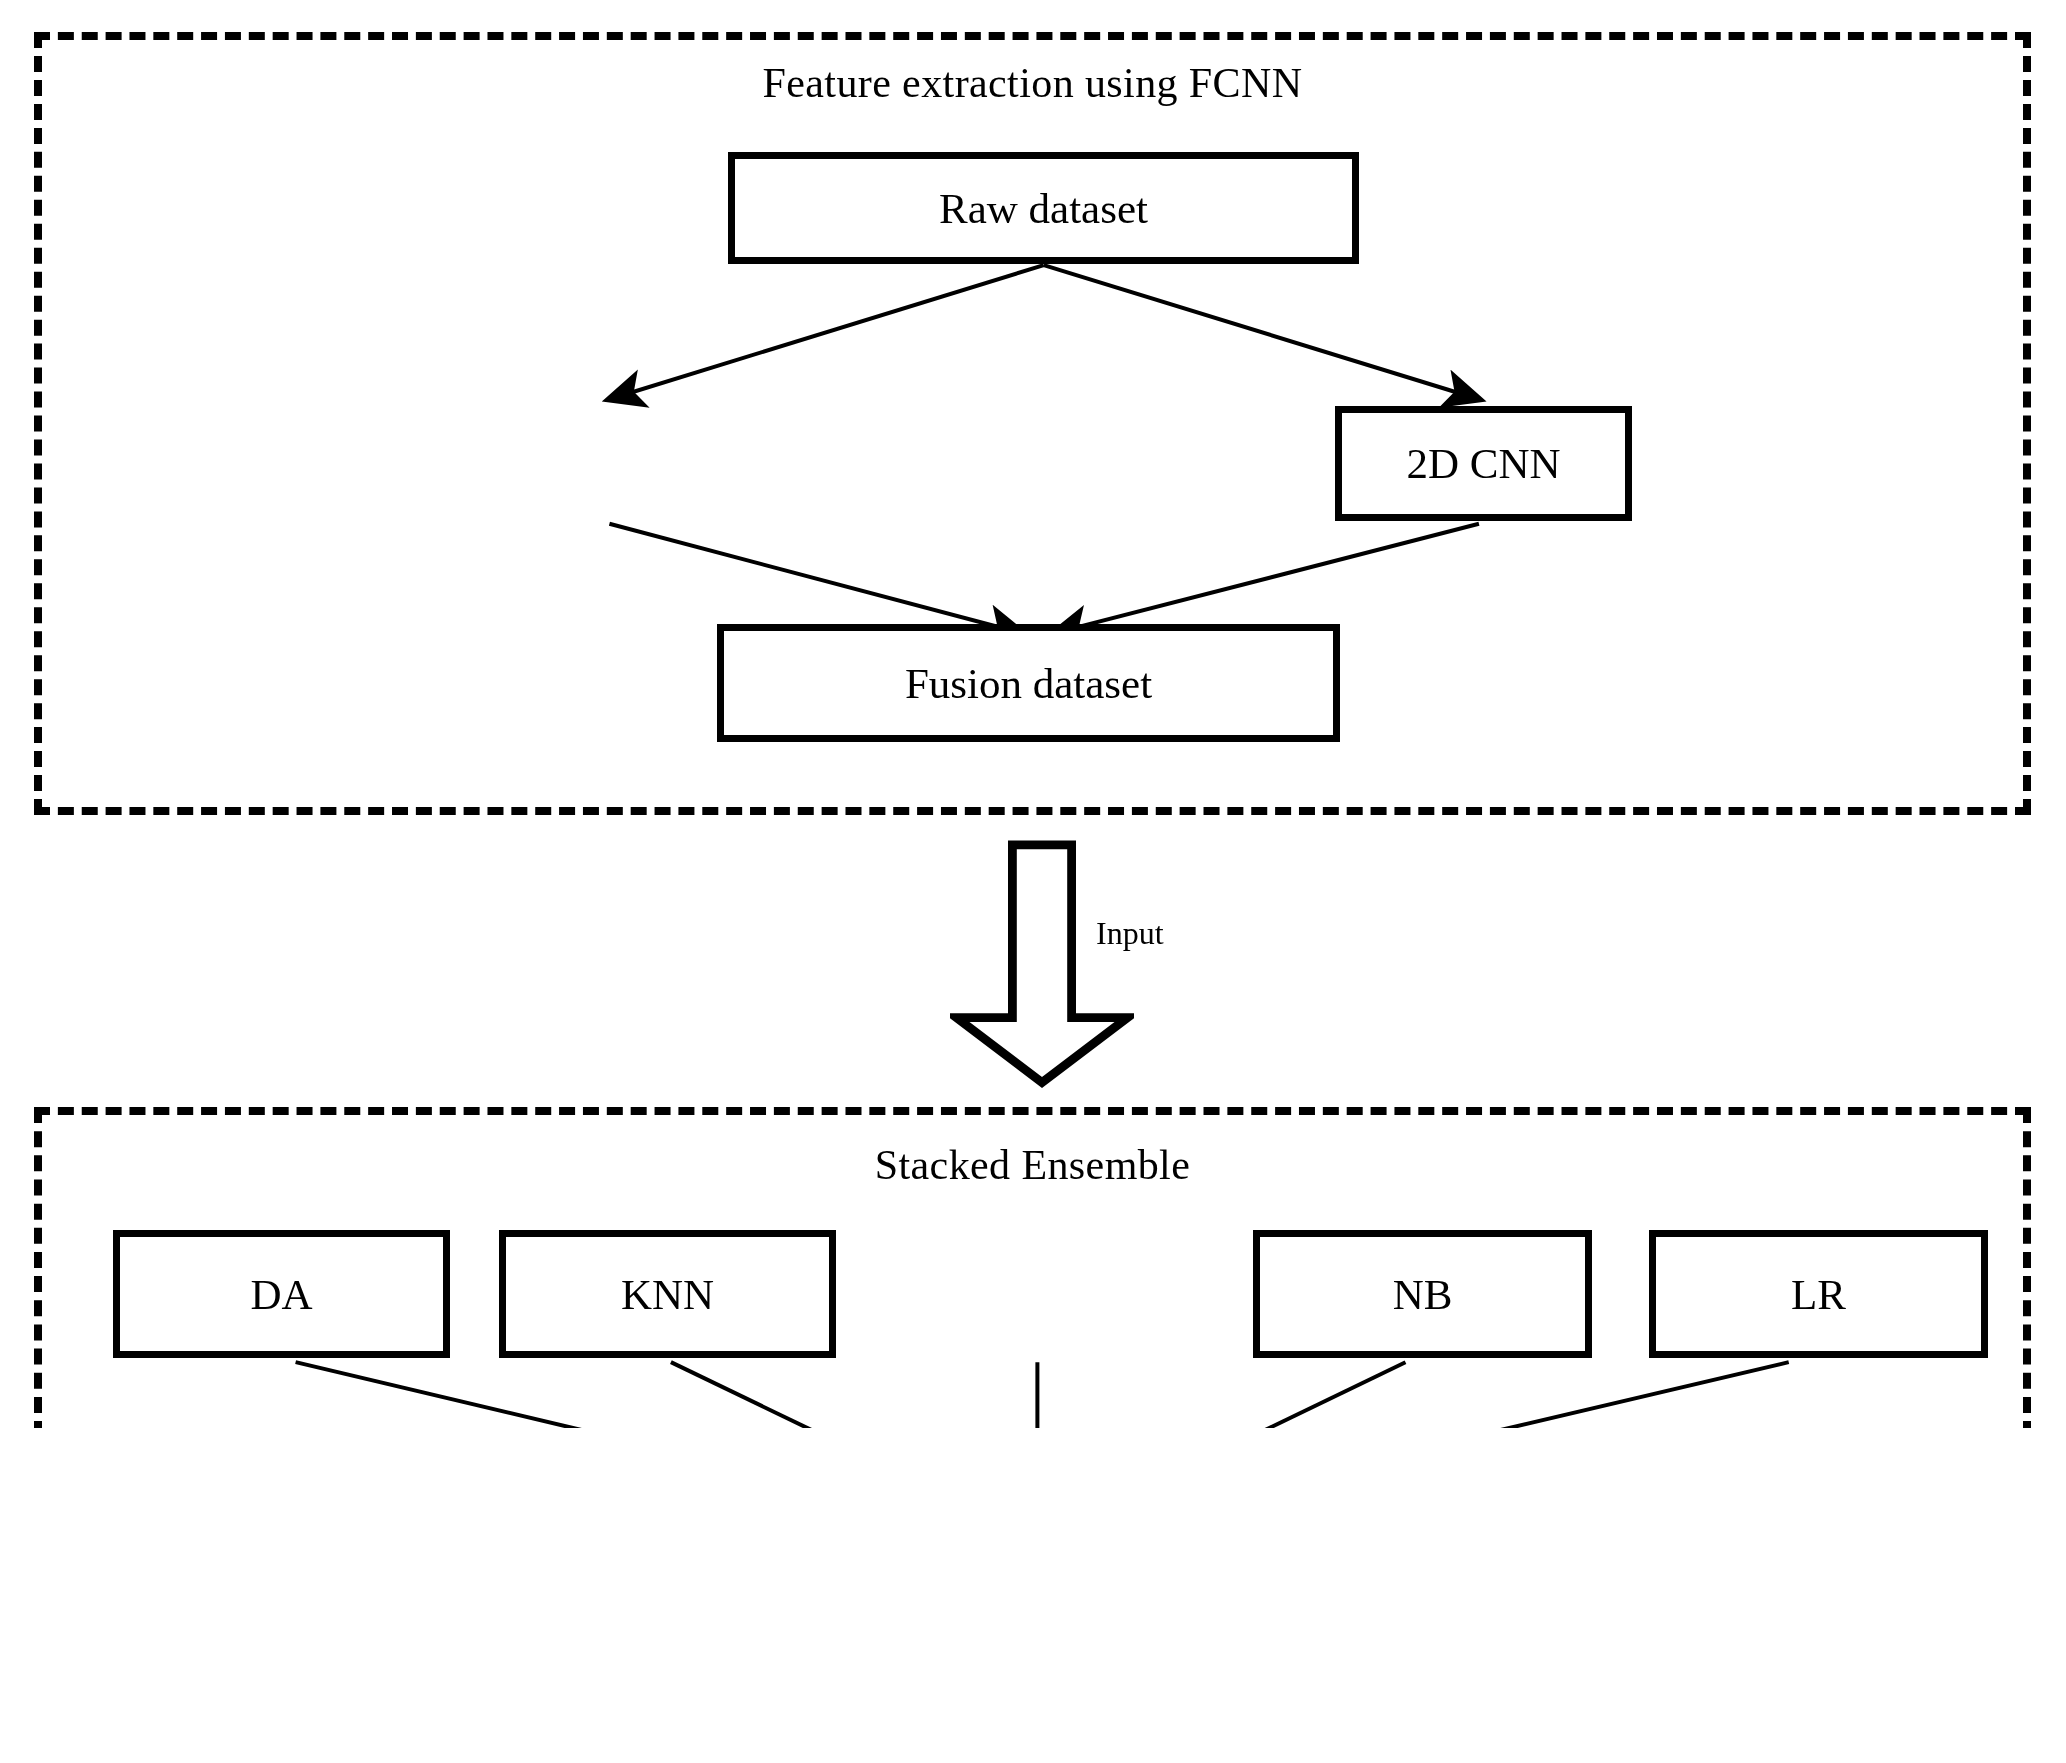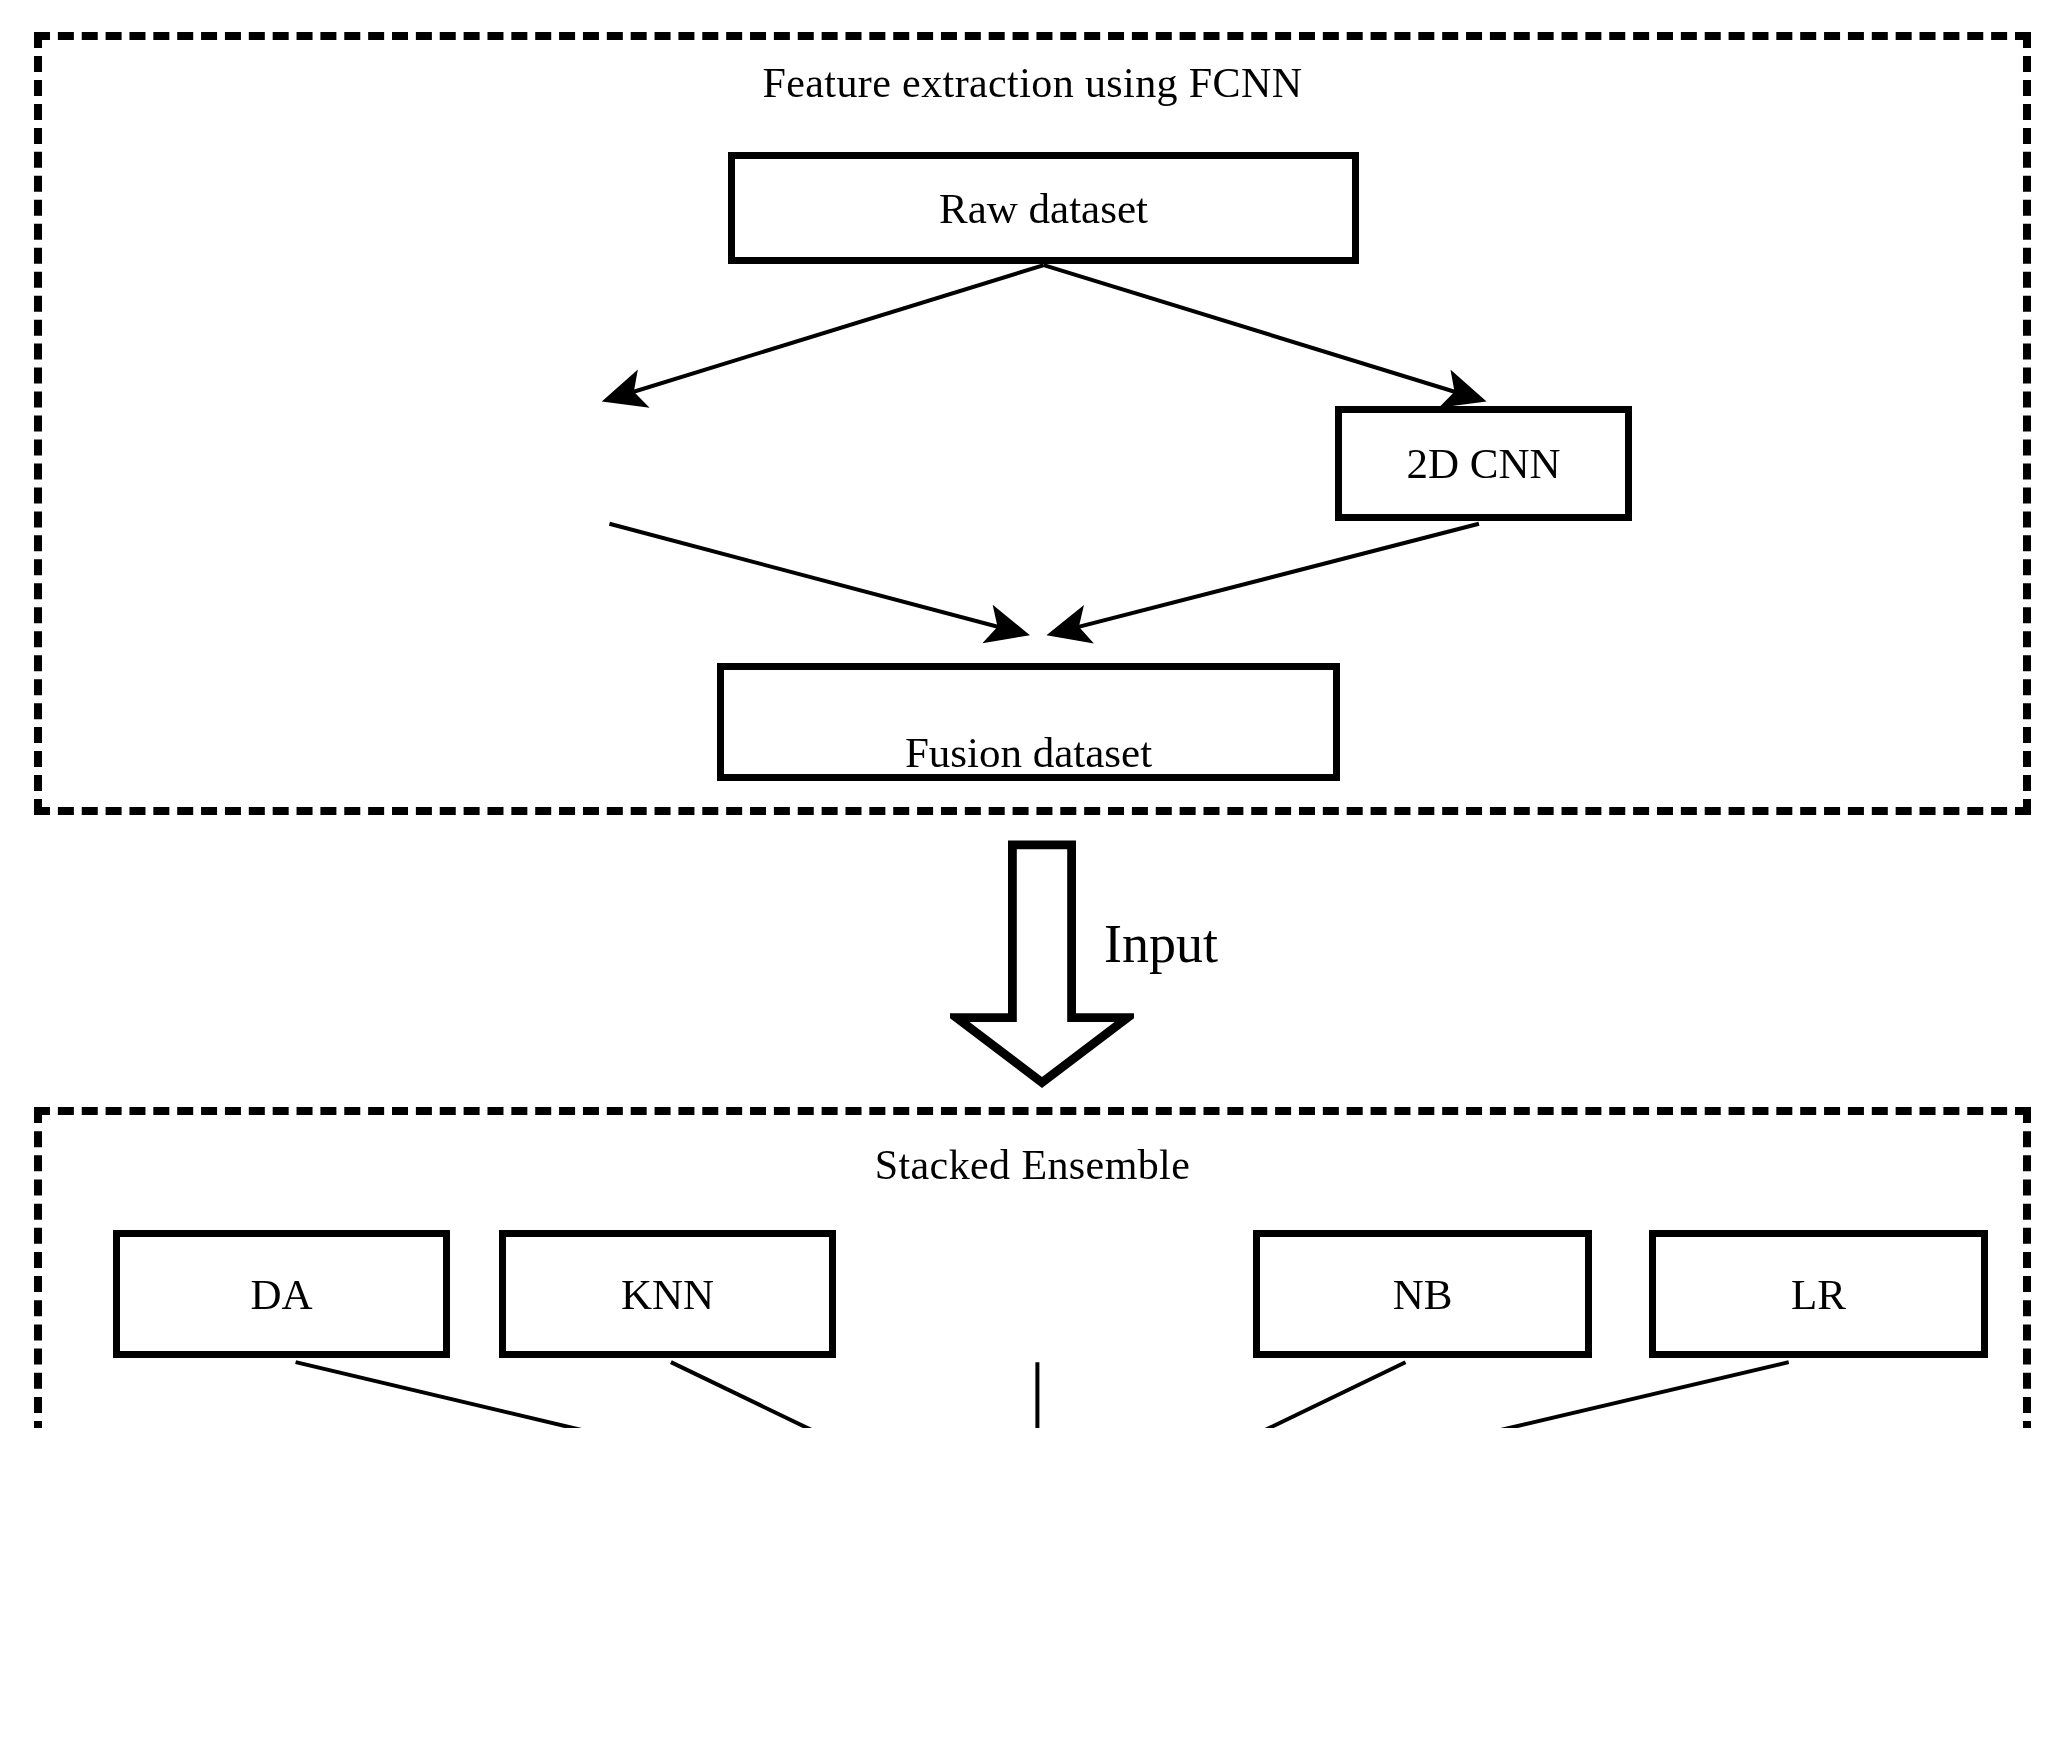--- a/index.html
+++ b/index.html
@@ -47,21 +47,21 @@
     align-items: center;
     justify-content: center;
     font-size: 43px;
     line-height: 1;
     white-space: nowrap;
     z-index: 3;
   }
   #node-raw     { left: 728px;  top: 152px;  width: 631px;  height: 112px; }
   #node-1dcnn   { left: 446px;  top: 406px;  width: 297px;  height: 115px; }
   #node-2dcnn   { left: 1335px; top: 406px;  width: 297px;  height: 115px; }
-  #node-fusion  { left: 717px;  top: 663px;  width: 623px;  height: 118px; align-items: flex-end; }
+  #node-fusion  { left: 717px;  top: 624px;  width: 623px;  height: 118px; }
 
   #node-da   { left: 113px;  top: 1230px; width: 337px; height: 128px; }
   #node-knn  { left: 499px;  top: 1230px; width: 337px; height: 128px; }
   #node-dt   { left: 869px; top: 1223px; width: 337px; height: 135px; }
   #node-nb   { left: 1253px; top: 1230px; width: 339px; height: 128px; }
   #node-lr   { left: 1649px; top: 1230px; width: 339px; height: 128px; }
   #node-svm  { left: 870px; top: 1541px; width: 336px; height: 149px; }
 
   
   .connectors {
@@ -80,25 +80,24 @@
     left: 950px;
     top: 840px;
     width: 184px;
     height: 248px;
     z-index: 2;
   }
   #input-label {
     position: absolute;
     left: 1096px;
     top: 917px;
-    font-size: 54px;
+    font-size: 32px;
     line-height: 1;
     white-space: nowrap;
     z-index: 4;
-    margin-left: 8px;
   }
 </style>
 </head>
 <body>
 
 <div id="page">
 
   <div class="group" id="group-feature"></div>
 
   <div class="group-title" id="title-feature" style="left:34px; top:62px; width:1997px;">Feature extraction using FCNN</div>

